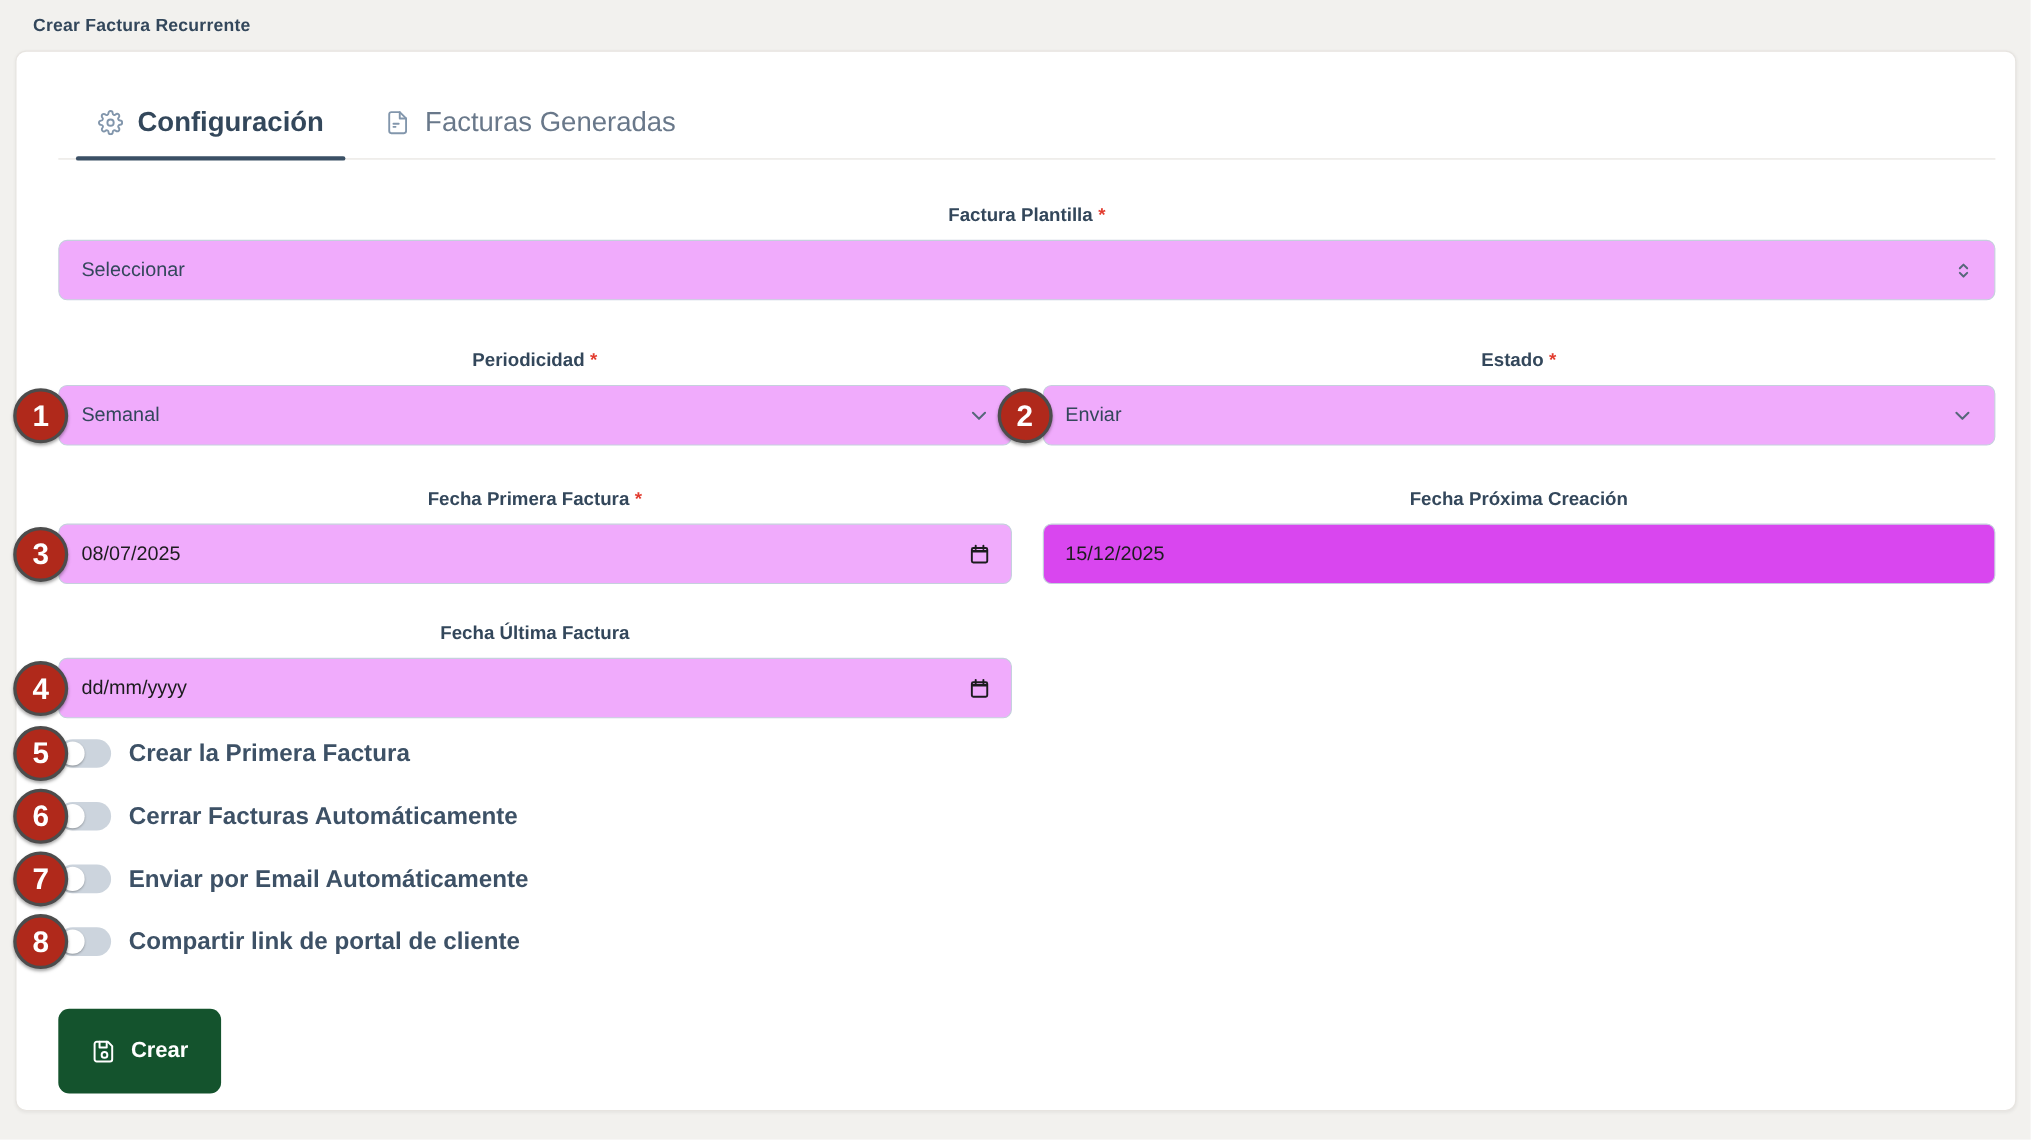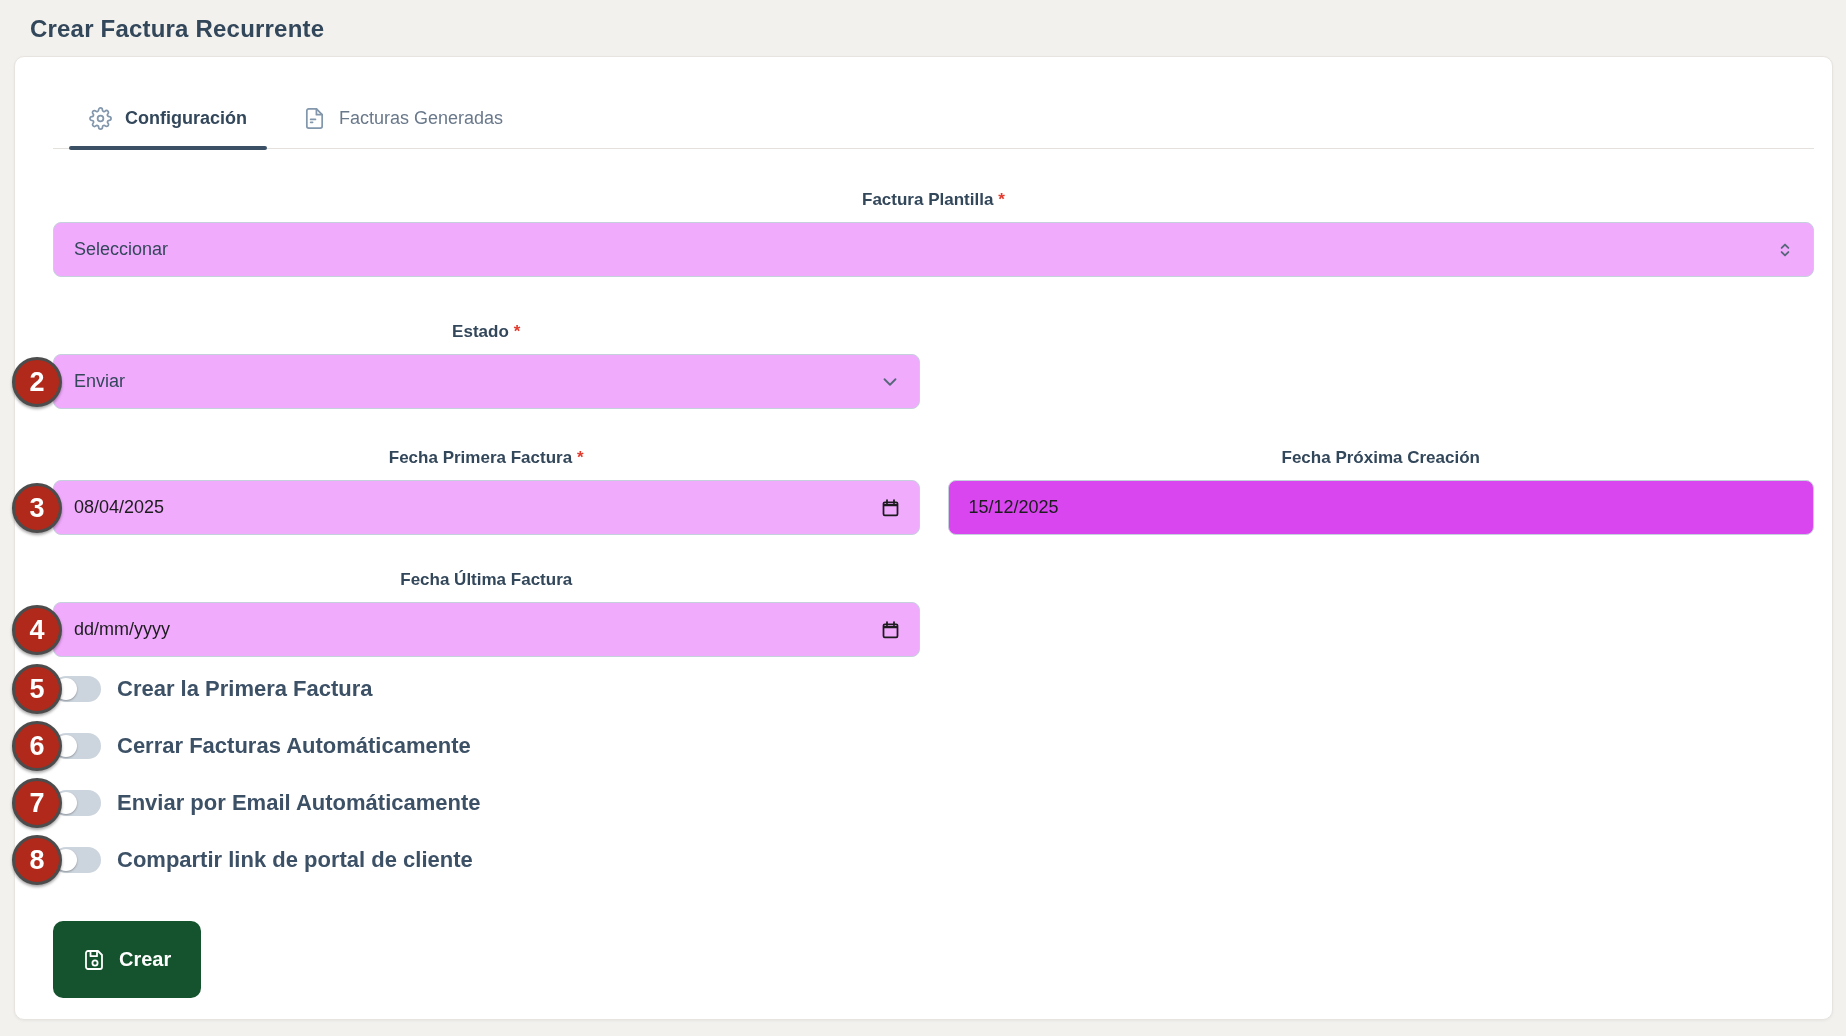--- a/index.html
+++ b/index.html
@@ -5,21 +5,21 @@
   * { box-sizing: border-box; margin: 0; padding: 0; }
   html,body { width:1846px; height:1036px; }
   body{
     background:#f2f1ee;
     font-family:"Liberation Sans", sans-serif;
     color:#33475b;
     overflow:hidden;
   }
   .page-title{
     padding:15px 0 0 30px;
-    font-size:24px;
+    font-size:16px;
     font-weight:700;
     letter-spacing:.2px;
     color:#33475b;
   }
   .card{
     position:relative;
     margin:13px 13px 0 14px;
     height:964px;
     background:#ffffff;
     border:1px solid #e7e4e0;
@@ -27,21 +27,21 @@
     box-shadow:0 1px 3px rgba(0,0,0,.05);
     padding:0 18px 0 38px;
   }
   
   .tabs-wrap{ border-bottom:1px solid #e4e1dd; margin-top:44px; }
   .tabs{ display:flex; margin-left:16px; }
   .tab{
     position:relative;
     display:flex; align-items:center; gap:13px;
     padding:6px 20px 18px 20px;
-    font-size:18px;
+    font-size:25px;
     cursor:pointer;
     color:#69788a;
   }
   .tab + .tab{ margin-left:16px; }
   .tab.active{ color:#33475b; font-weight:700; }
   .tab.active::after{
     content:"";
     position:absolute; left:0; right:0; bottom:-2px;
     height:4px; background:#3b5065; border-radius:3px;
   }
@@ -175,20 +175,34 @@
             <polyline points="8 14.5 12 18.5 16 14.5"></polyline>
           </svg>
         </span>
       </div>
     </div>
 
     
     <div class="form-row mt1">
       <div class="field">
         <div class="field-label">
+          <span>Periodicidad</span><span class="req">*</span>
+        </div>
+        <div class="control">
+          <span class="anno anno-on-control">1</span>
+          <span class="grow">Semanal</span>
+          <span>
+            <svg width="22" height="22" viewBox="0 0 24 24" fill="none" stroke="#56677a" stroke-width="2" stroke-linecap="round" stroke-linejoin="round">
+                <polyline points="6 9 12 15 18 9"></polyline>
+              </svg>
+          </span>
+        </div>
+      </div>
+      <div class="field">
+        <div class="field-label">
           <span>Estado</span><span class="req">*</span>
         </div>
         <div class="control">
           <span class="anno anno-on-control">2</span>
           <span class="grow">Enviar</span>
           <span>
             <svg width="22" height="22" viewBox="0 0 24 24" fill="none" stroke="#56677a" stroke-width="2" stroke-linecap="round" stroke-linejoin="round">
                 <polyline points="6 9 12 15 18 9"></polyline>
               </svg>
           </span>
@@ -197,21 +211,21 @@
     </div>
 
     
     <div class="form-row mt2">
       <div class="field">
         <div class="field-label">
           <span>Fecha Primera Factura</span><span class="req">*</span>
         </div>
         <div class="control date-text">
           <span class="anno anno-on-control">3</span>
-          <span class="grow">08/04/2025</span>
+          <span class="grow">08/07/2025</span>
           <span>
             <svg width="21" height="23" viewBox="0 0 24 24" fill="none" stroke="#1c1c1e" stroke-width="2" stroke-linecap="round">
               <rect x="4" y="6" width="16" height="15" rx="1.5"></rect>
               <line x1="8" y1="3.5" x2="8" y2="7"></line>
               <line x1="16" y1="3.5" x2="16" y2="7"></line>
               <line x1="4.8" y1="9.2" x2="19.2" y2="9.2" stroke-width="2.6"></line>
             </svg>
           </span>
         </div>
       </div>

